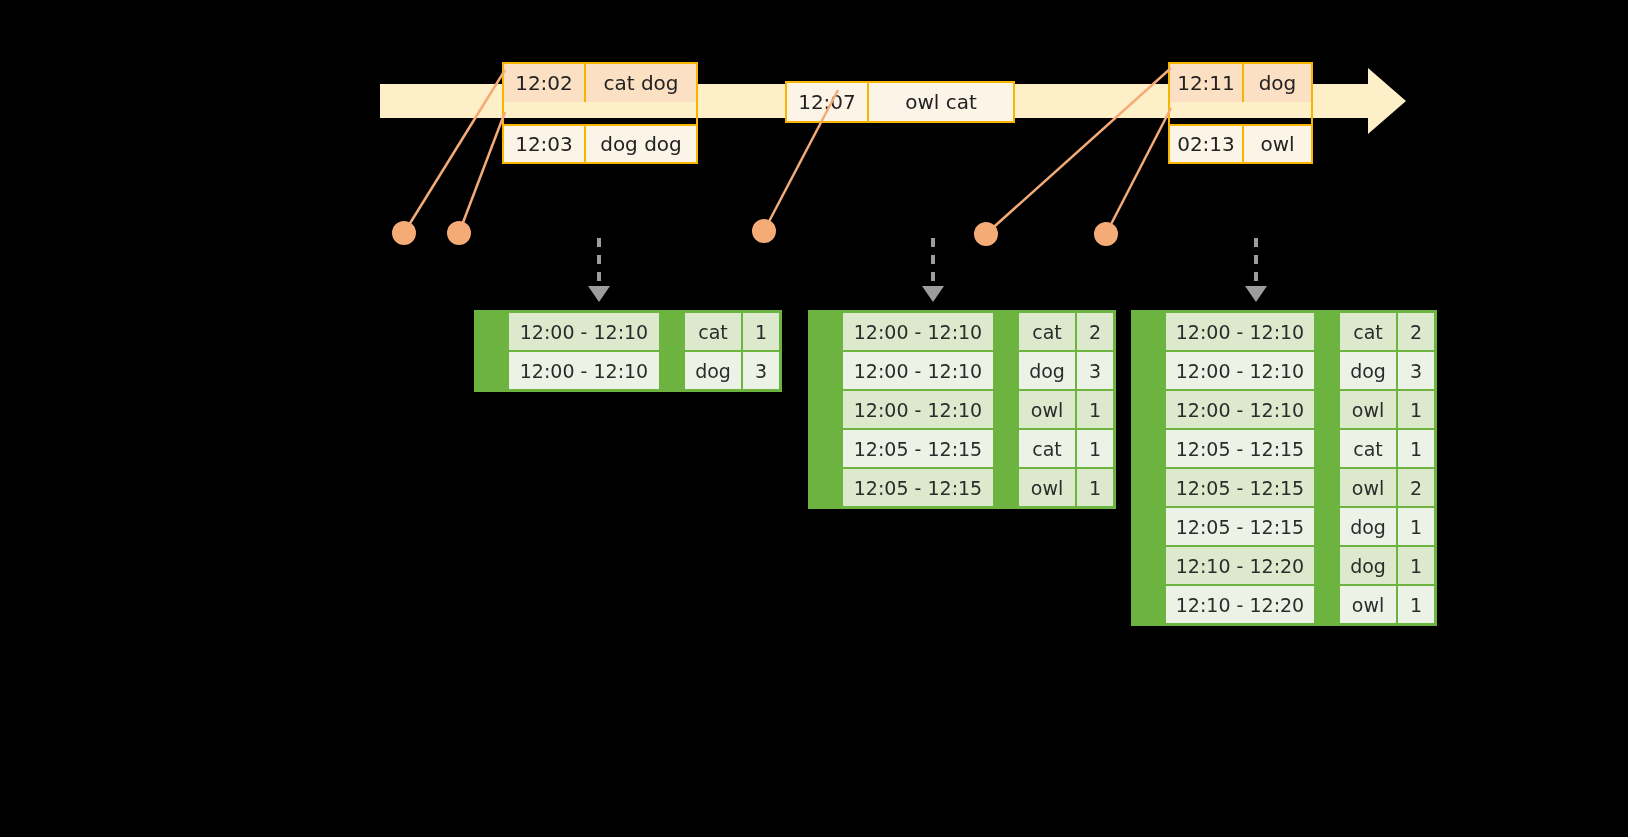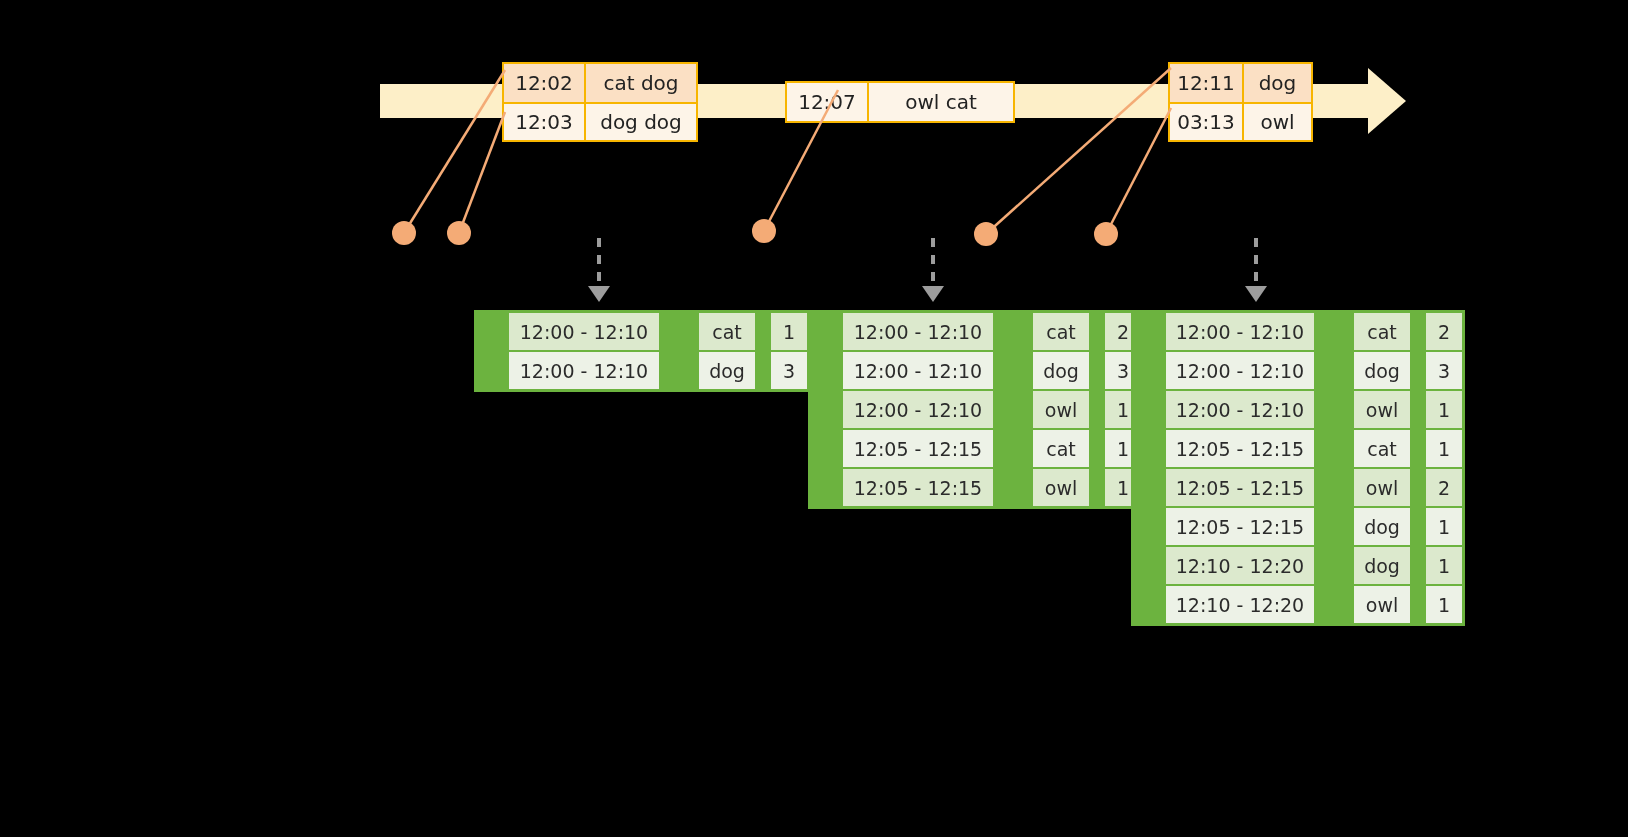--- a/index.html
+++ b/index.html
@@ -12,21 +12,21 @@
   .timeline-bar{position:absolute;left:380px;top:84px;width:1000px;height:34px;
                 background:#fdefc8;}
   .timeline-head{position:absolute;left:1368px;top:68px;width:0;height:0;
                  border-top:33px solid transparent;border-bottom:33px solid transparent;
                  border-left:38px solid #fdefc8;}
 
   
   .evt{position:absolute;border:2px solid #f7b500;box-sizing:border-box;
        display:flex;flex-direction:column;}
   .evt-row{display:flex;height:38px;box-sizing:border-box;}
-  .evt-row + .evt-row{border-top:2px solid #f7b500;}
+  .evt-row + .evt-row{border-top:2px solid #f7b500;margin-top:22px;}
   .evt-row.shade .c{background:#fbe0c4;}
   .evt-row.plain .c{background:#fdf4e8;}
   .evt .c{display:flex;align-items:center;justify-content:center;
           font-size:20px;color:#222;box-sizing:border-box;}
   .evt .c.time{width:84px;border-right:2px solid #f7b500;}
   .evt .c.words{flex:1;}
 
   #evt-1{left:502px;top:62px;width:196px;}
   #evt-1 .c.time{width:82px;}
   #evt-2{left:785px;top:81px;width:230px;}
@@ -36,21 +36,21 @@
 
   
   .dot{position:absolute;width:24px;height:24px;border-radius:50%;
        background:#f4ab76;}
   svg.leaders{position:absolute;left:0;top:0;width:1628px;height:837px;
               pointer-events:none;}
 
   
   .tbl{position:absolute;border:3px solid #6cb33f;box-sizing:border-box;
        background:#6cb33f;display:flex;flex-direction:column;gap:2px;padding:0;}
-  .trow{display:flex;gap:16px;height:37px;padding-left:32px;}
+  .trow{display:flex;gap:2px;height:37px;padding-left:32px;}
   .trow .tc{display:flex;align-items:center;justify-content:center;
             font-size:19px;color:#2b2b2b;box-sizing:border-box;}
   .trow.a .tc{background:#dce9cd;}
   .trow.b .tc{background:#edf2e7;}
   .tc.win{width:150px;}
   .tc.word{width:56px;margin-left:24px;}
   .tc.cnt{width:36px;}
 
   #tbl-1{left:474px;top:310px;}
   #tbl-2{left:808px;top:310px;}
@@ -94,21 +94,21 @@
       <div class="c words">owl cat</div>
     </div>
   </div>
 
   <div class="evt" id="evt-3">
     <div class="evt-row shade">
       <div class="c time">12:11</div>
       <div class="c words">dog</div>
     </div>
     <div class="evt-row plain">
-      <div class="c time">03:13</div>
+      <div class="c time">02:13</div>
       <div class="c words">owl</div>
     </div>
   </div>
 
   <svg class="leaders" viewBox="0 0 1628 837">
     <line x1="404" y1="233" x2="505" y2="70" stroke="#f4ab76" stroke-width="2.5"></line>
     <line x1="459" y1="233" x2="505" y2="112" stroke="#f4ab76" stroke-width="2.5"></line>
     <line x1="764" y1="231" x2="838" y2="90" stroke="#f4ab76" stroke-width="2.5"></line>
     <line x1="986" y1="234" x2="1171" y2="68" stroke="#f4ab76" stroke-width="2.5"></line>
     <line x1="1106" y1="234" x2="1171" y2="108" stroke="#f4ab76" stroke-width="2.5"></line>

